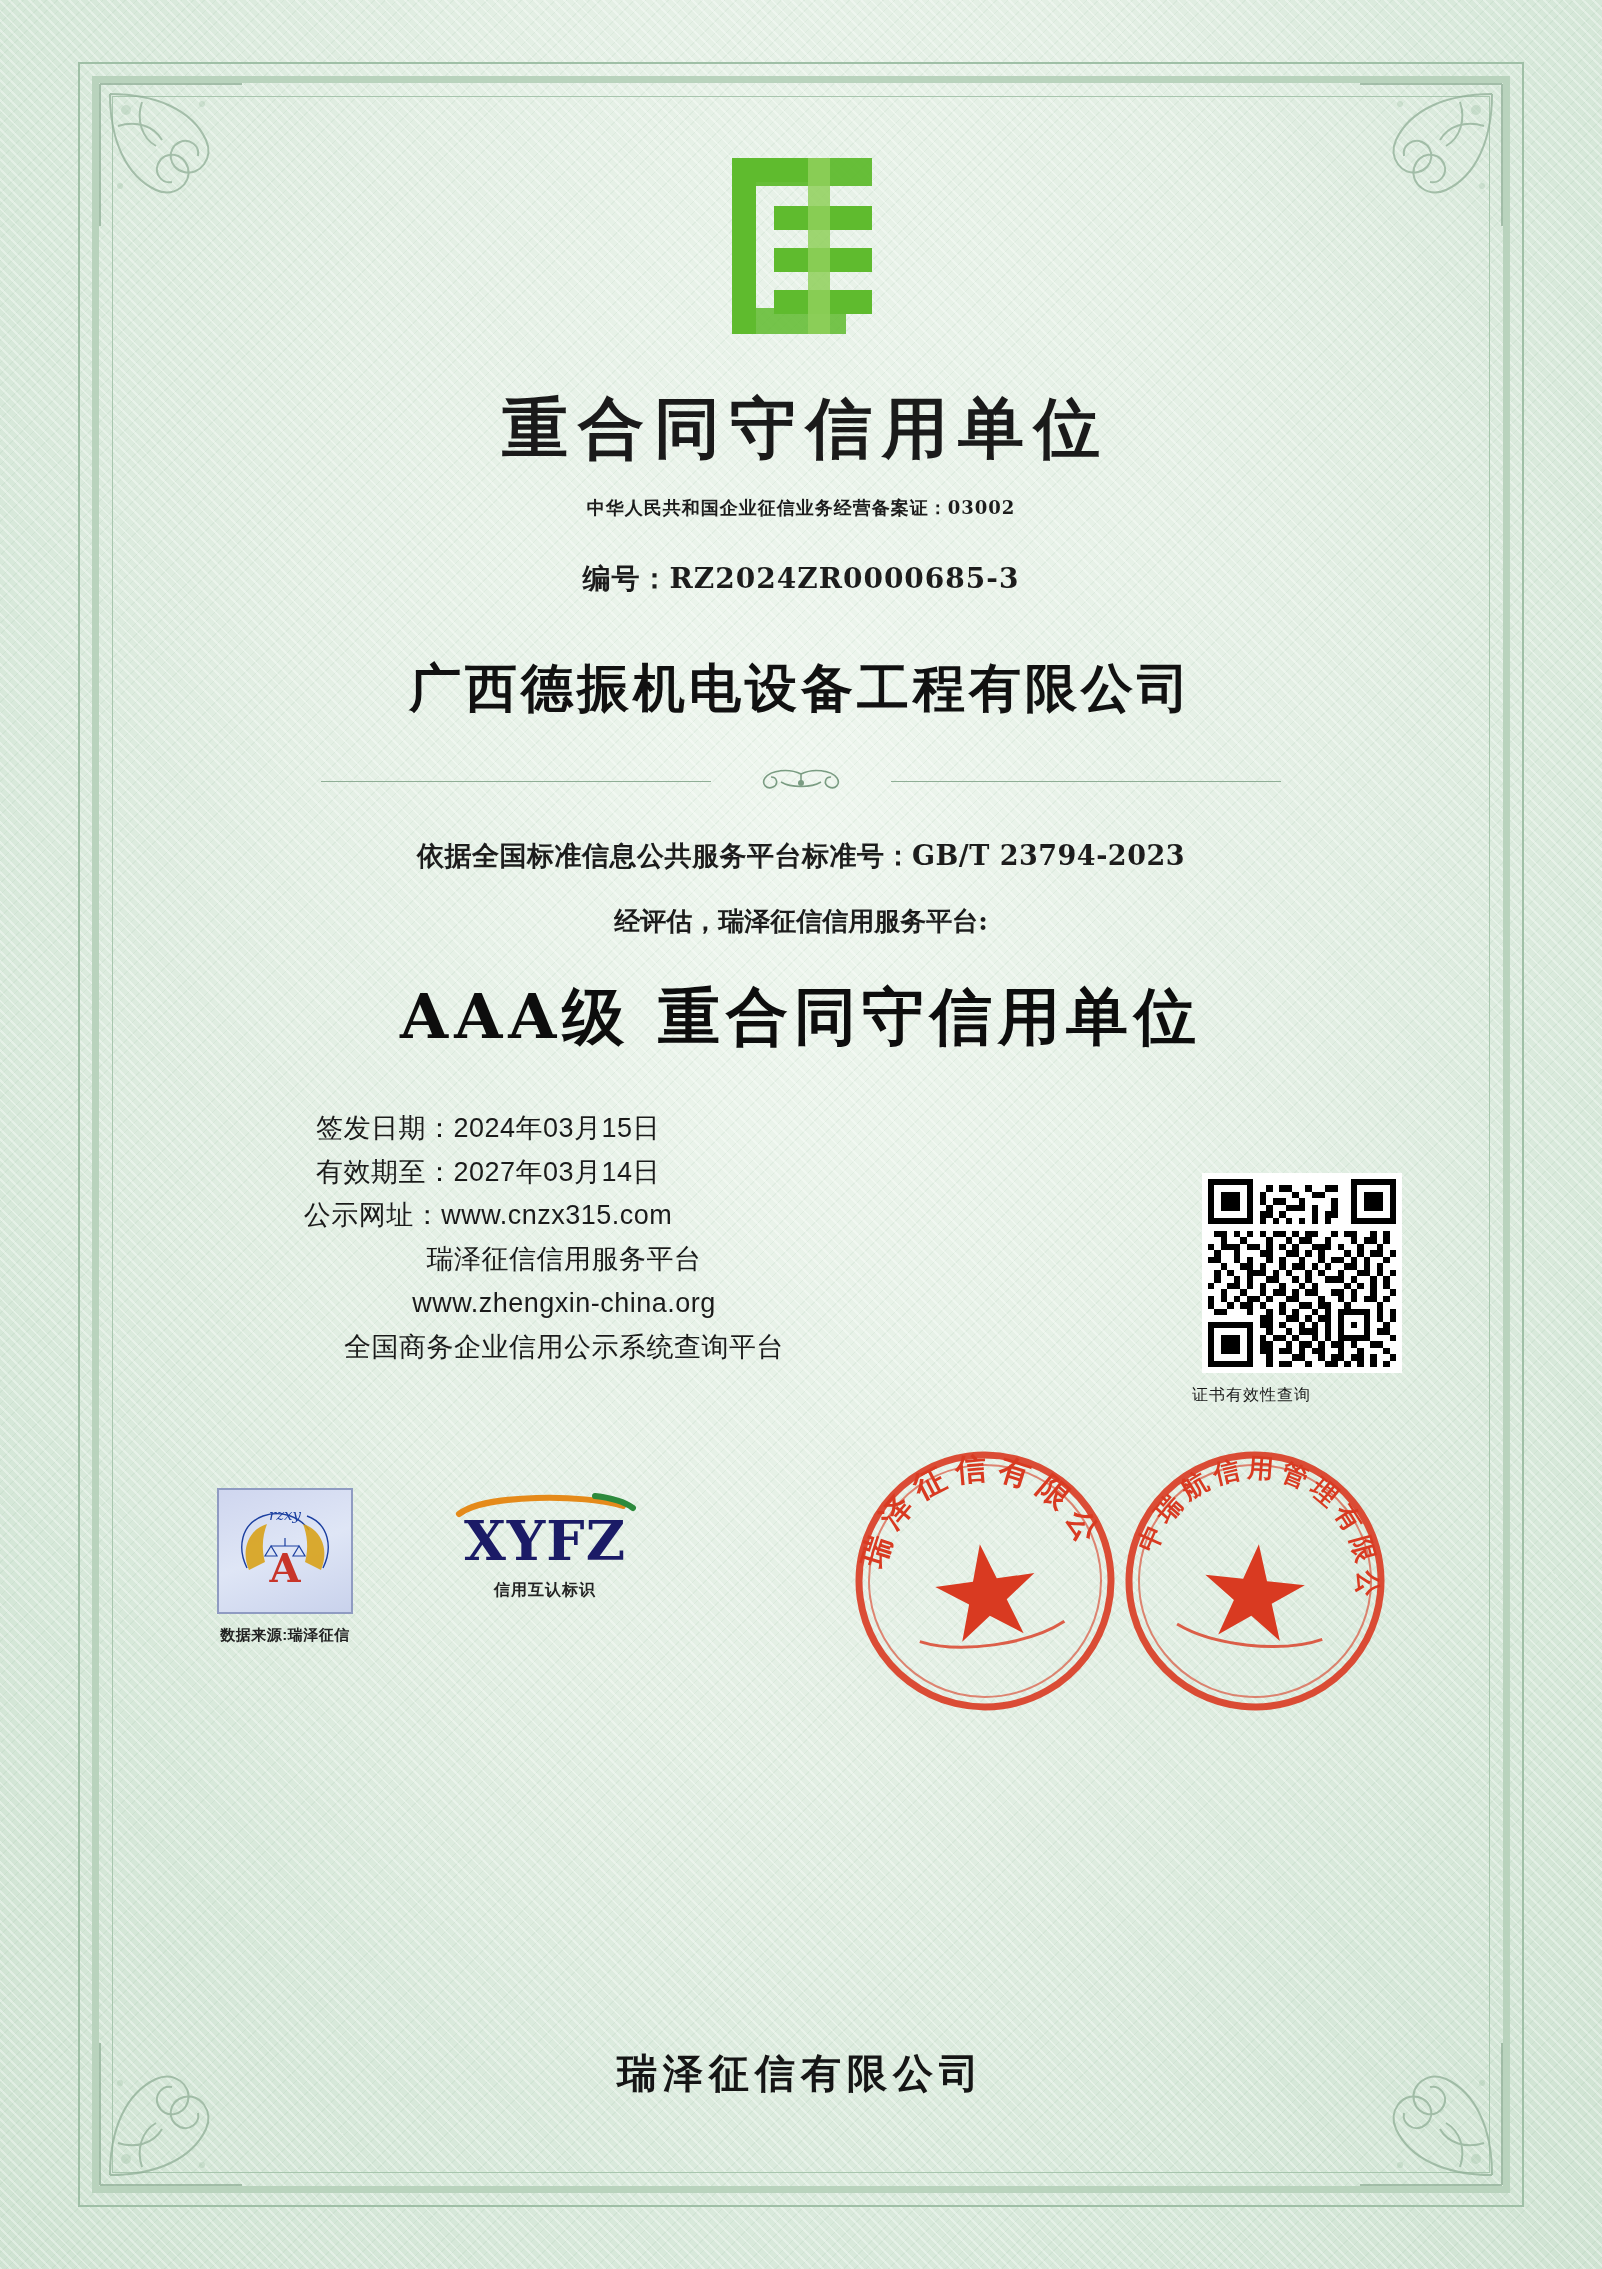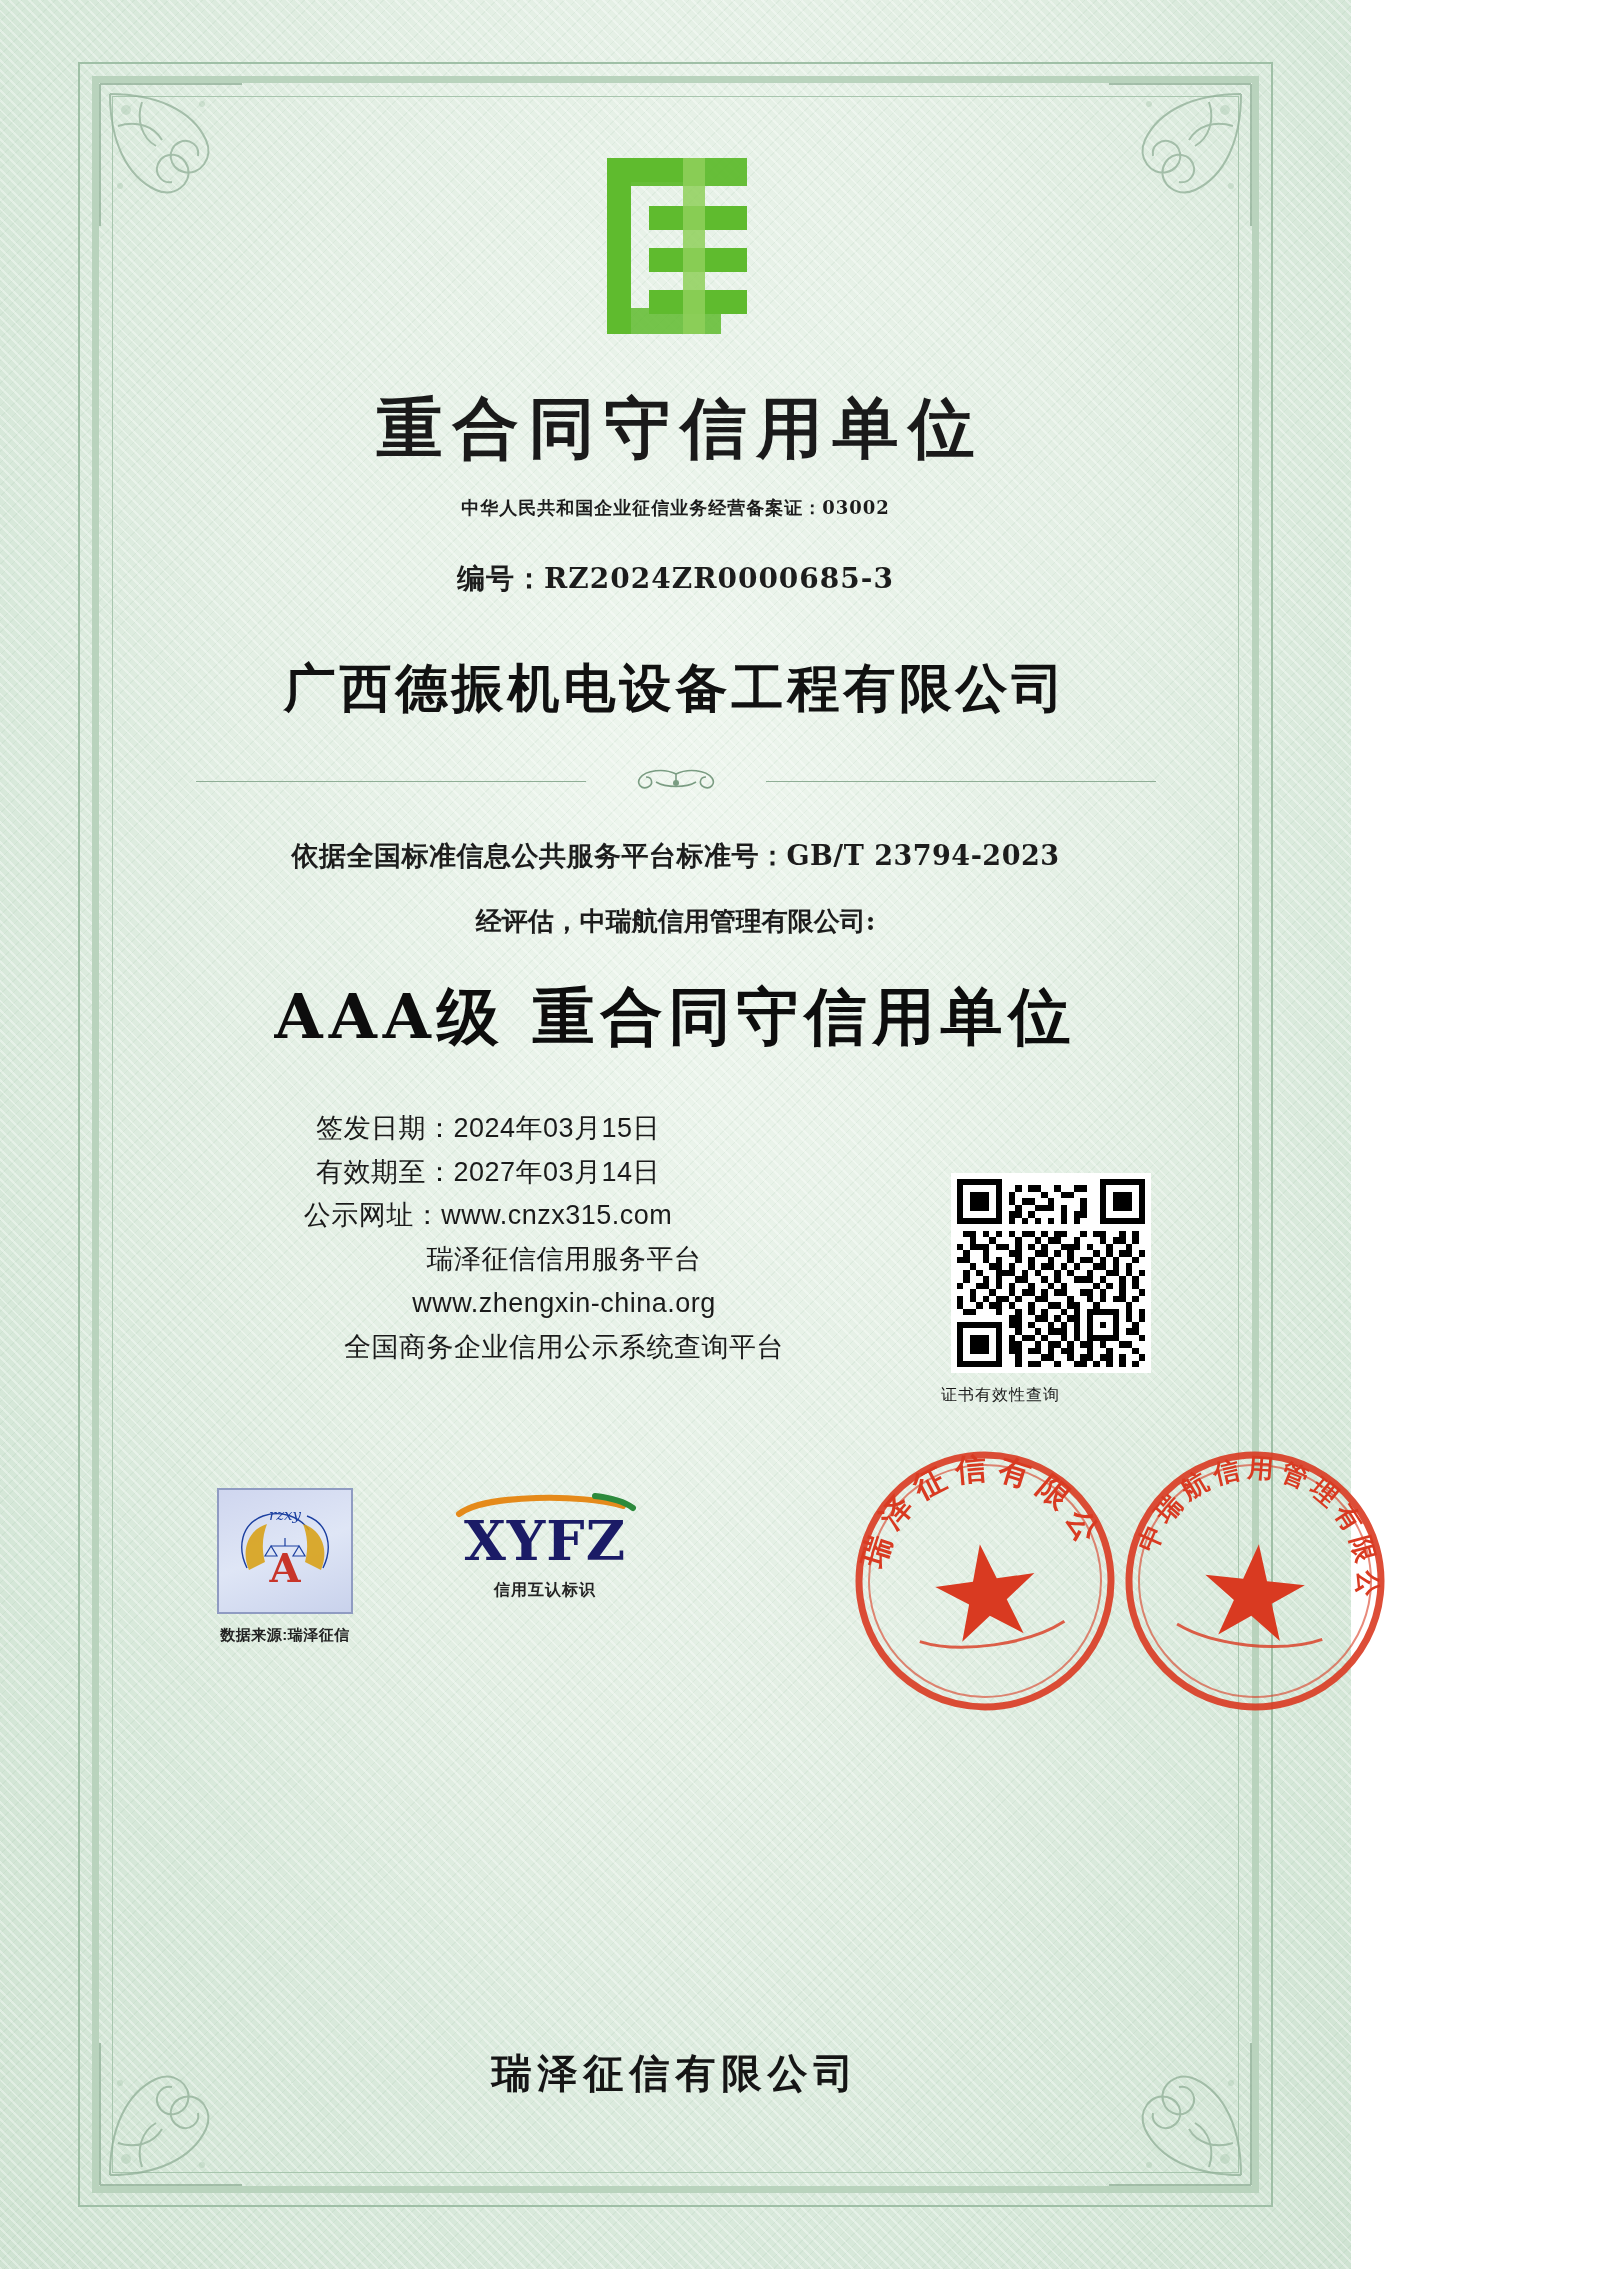--- a/index.html
+++ b/index.html
@@ -10,21 +10,21 @@
   body {
     width: 1602px;
     height: 2269px;
     font-family: "Liberation Sans", sans-serif;
     overflow: hidden;
   }
 
   
   .cert-page {
     position: relative;
-    width: 1351px;
+    width: 1602px;
     height: 2269px;
     background:
       radial-gradient(ellipse at 50% 35%, #eef6ee 0%, #e3efe4 45%, #d6e8d9 75%, #cfe3d2 100%);
     box-sizing: border-box;
   }
   
   .cert-page::before {
     content: "";
     position: absolute;
     inset: 0;
@@ -408,21 +408,21 @@
             <path d="M90 6 C102 0, 120 2, 126 10 C130 16, 124 22, 118 19 C112 16, 114 9, 120 9"></path>
             <path d="M70 14 C80 20, 100 20, 110 14"></path>
             <path d="M90 5 L90 13"></path>
           </g>
           <circle cx="90" cy="15" r="3" fill="#7a9c82"></circle>
         </svg>
       </div>
     </div>
 
     <div class="standard-line">依据全国标准信息公共服务平台标准号：GB/T 23794-2023</div>
-    <div class="assessed-line">经评估，中瑞航信用管理有限公司:</div>
+    <div class="assessed-line">经评估，瑞泽征信信用服务平台:</div>
 
     <div class="grade-line">AAA级 重合同守信用单位</div>
 
     <div class="details-row">
       <div class="details">
         <div class="row">
           <span class="label">签发日期：</span><span>2024年03月15日</span>
         </div>
         <div class="row">
           <span class="label">有效期至：</span><span>2027年03月14日</span>

